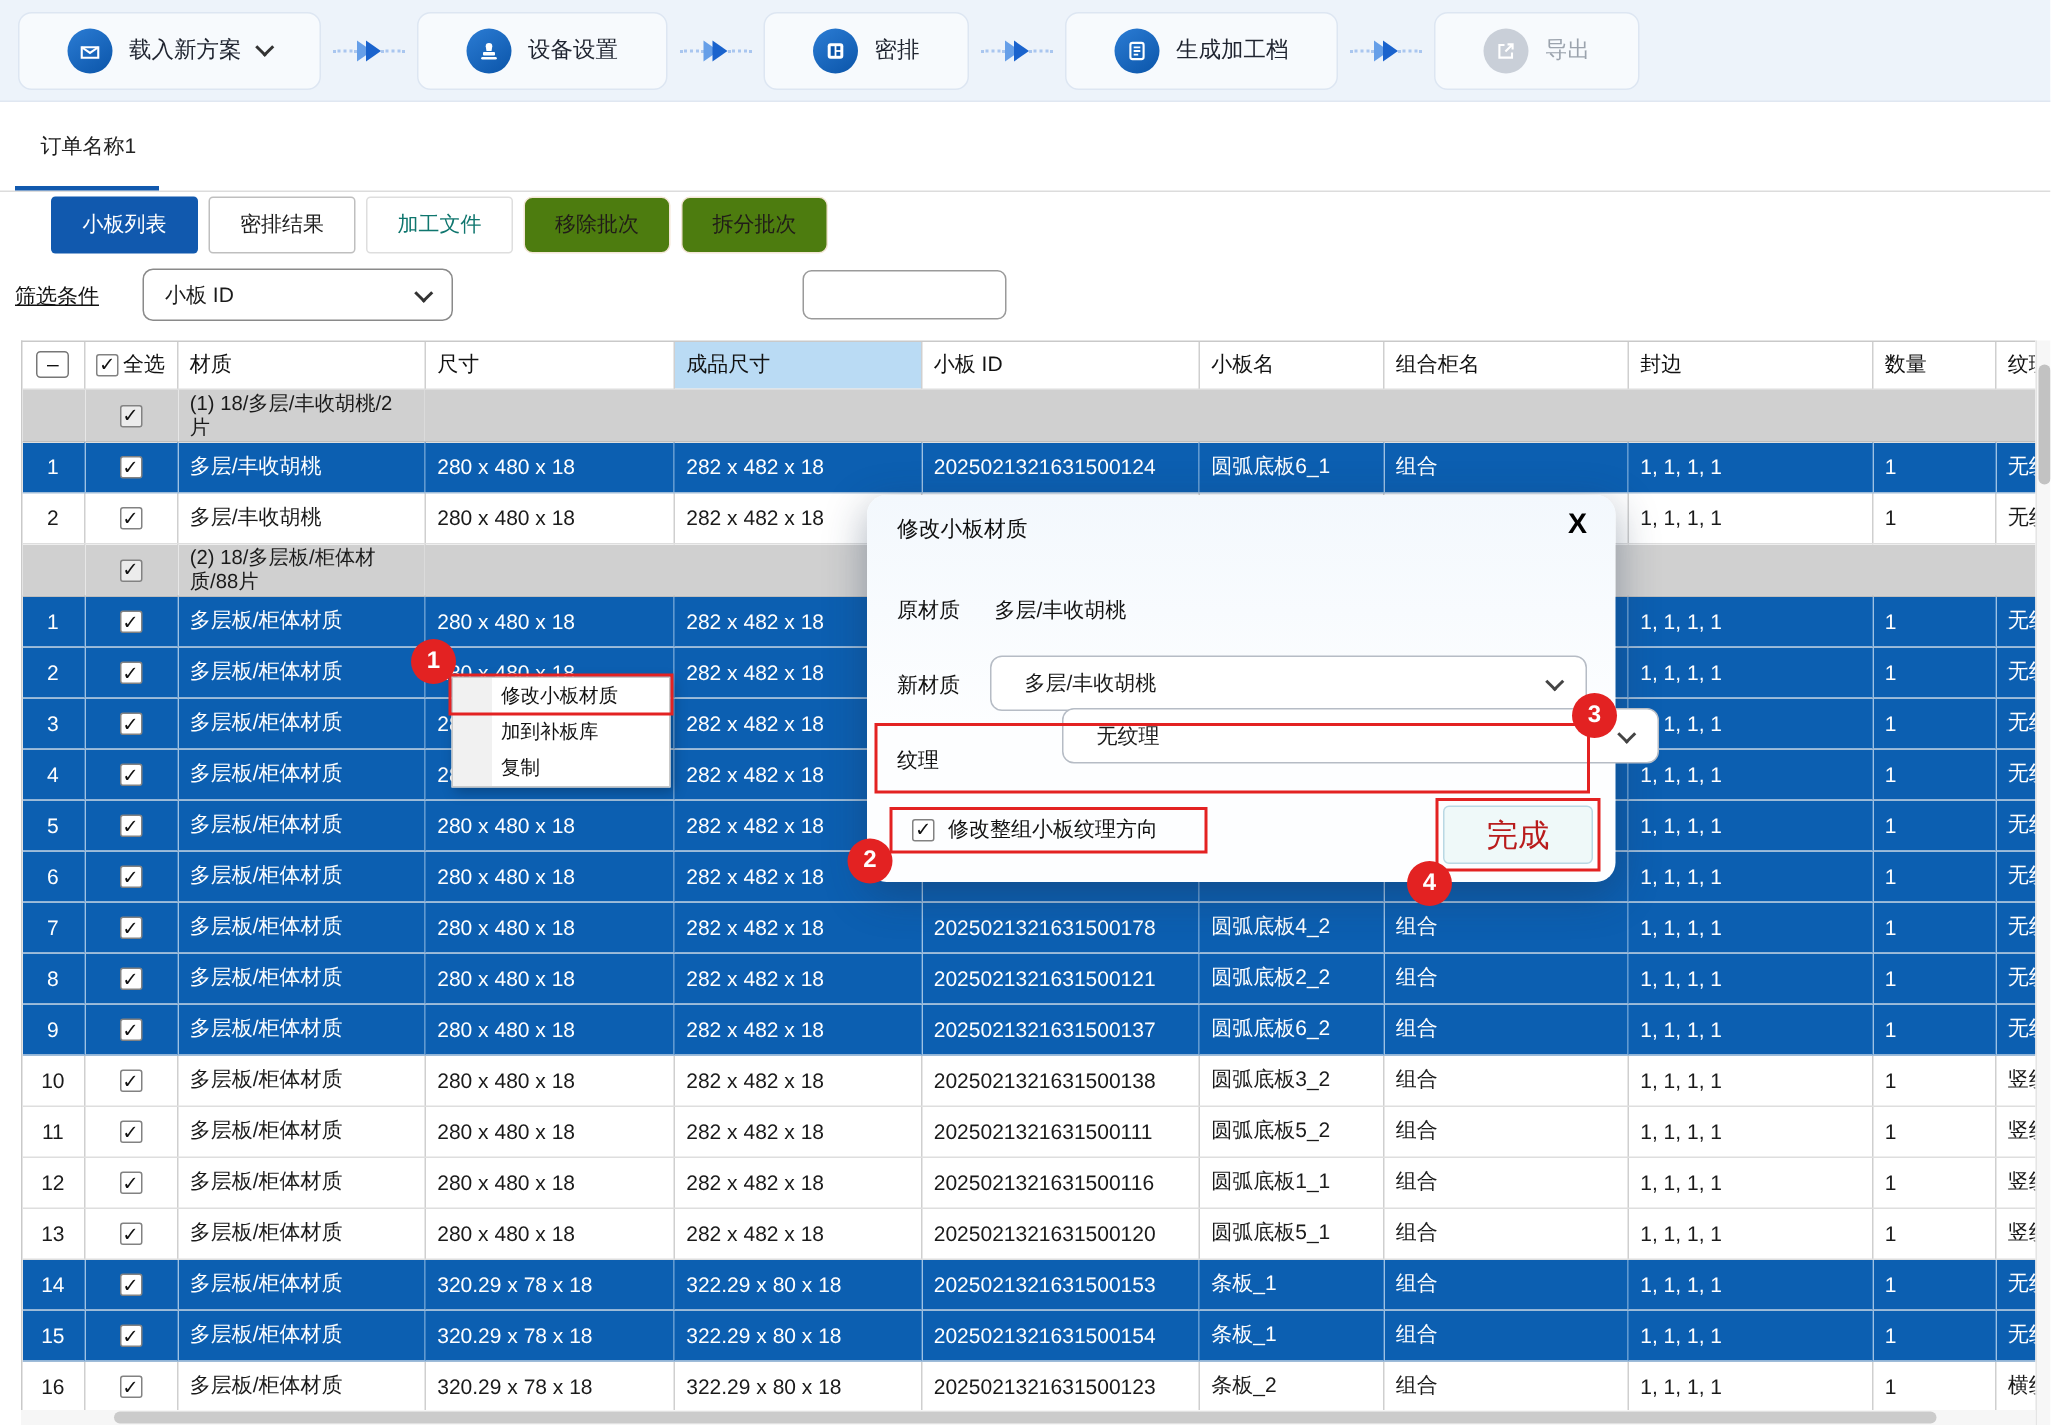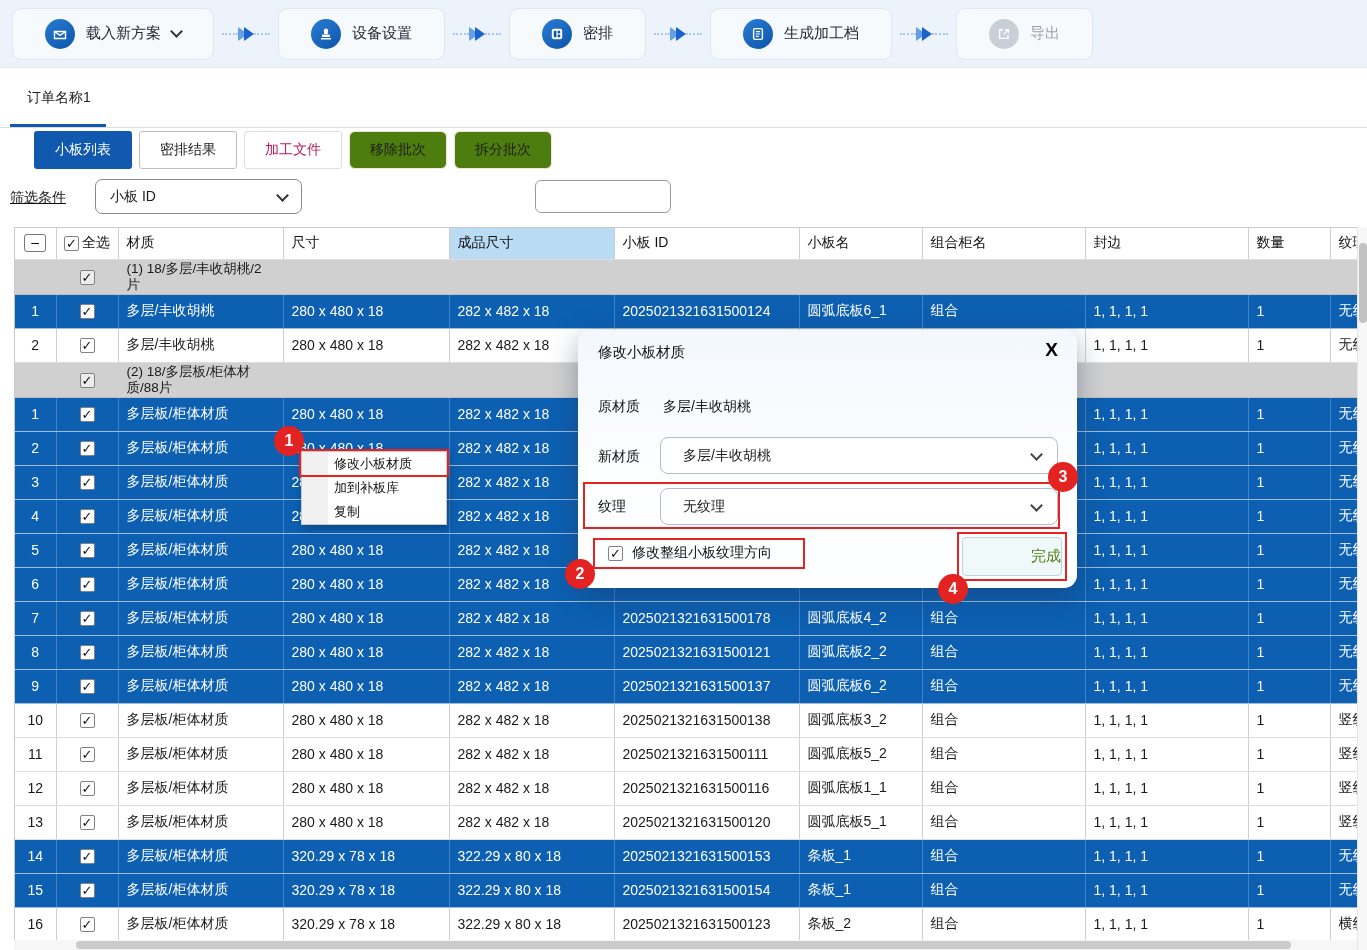--- a/index.html
+++ b/index.html
@@ -30,21 +30,21 @@
   .order-tab { position:absolute; left:10px; top:0; height:59px; padding:0 17px; display:flex; align-items:center;
     font-size:14px; color:#222; cursor:pointer; }
   .order-underline { position:absolute; left:10px; top:56px; width:96px; height:3px; background:#1159ae; }
 
   
   .subtabs { position:absolute; left:10px; top:131px; display:flex; gap:7px;margin-left:24px; }
   .stab { height:38px; min-width:98px; padding:0 20px; display:flex; align-items:center; justify-content:center;
     font-size:14px; border-radius:3px; cursor:pointer; white-space:nowrap; }
   .stab.active { background:#1159ae; color:#fff; }
   .stab.normal { background:#fff; color:#1a1a1a; border:1px solid #bfbfbf; }
-  .stab.muted  { background:#fff; color:#be185d; border:1px solid #dedede; }
+  .stab.muted  { background:#fff; color:#0f766e; border:1px solid #dedede; }
   .stab.warn   { background:#4d7c0f; color:#201c18; border:1px solid #f3e6d6; border-radius:6px; }
 
   
   .filterbar { position:absolute; left:0; top:170px; width:1367px; height:56px; }
   .flabel { position:absolute; left:10px; top:19px; font-size:14px; color:#111;text-decoration:underline; }
   .fselect { position:absolute; left:95px; top:9px; width:207px; height:35px; border:1px solid #8a8a8a;
     border-radius:7px; background:#fff; display:flex; align-items:center; padding:0 14px; font-size:14px; cursor:pointer; }
   .fselect .chev { margin-left:auto; margin-top:-2px; }
   .finput { position:absolute; left:535px; top:10px; width:136px; height:33px; border:1px solid #9a9a9a;
     border-radius:6px; background:#fff; padding:0 8px; font-size:14px; font-family:inherit; }
@@ -91,21 +91,21 @@
   .dlg-title { position:absolute; left:20px; top:13px; font-size:14.5px; color:#101010; }
   .dlg-close { position:absolute; right:19px; top:9px; font-size:19px; font-weight:bold; color:#000; cursor:pointer; }
   .dlg-label { position:absolute; left:20px; font-size:14px; color:#111; }
   .dlg-value { position:absolute; left:85px; font-size:14px; color:#111; }
   .dlg-select { position:absolute; left:82px; width:398px; height:37px; background:#fff; border:1px solid #b6bcc5;
     border-radius:8px; display:flex; align-items:center; padding:0 16px 0 22px; font-size:14px; cursor:pointer; }
   .dlg-select .chev { margin-left:auto; margin-top:-3px; border-color:#444; }
   .dlg-cb-row { position:absolute; left:30px; top:214px; display:flex; align-items:center; gap:9px; }
   .dlg-cb-row .lbl { font-size:14px; color:#111; }
   .done-btn { position:absolute; left:384px; top:207px; width:100px; height:39px; background:#eff9f9;
-    border:1px solid #b9d8e4; border-radius:4px; font-size:15px; color:#4d7c0f; font-family:inherit; cursor:pointer;text-align:right; }
+    border:1px solid #b9d8e4; border-radius:4px; font-size:21px; color:#b91c1c; font-family:inherit; cursor:pointer; }
 
   
   .hl-box { position:absolute; border:2px solid #e32222; z-index:45; pointer-events:none; }
   .step-circle { position:absolute; width:30px; height:30px; border-radius:50%; background:#e32222; color:#fff;
     display:flex; align-items:center; justify-content:center; font-size:16px; font-weight:bold; z-index:50; }
 </style>
 </head>
 <body>
 
 <div class="app">
@@ -522,21 +522,21 @@
     <div class="dlg-label" style="top:68px;">原材质</div>
     <div class="dlg-value" style="top:68px;">多层/丰收胡桃</div>
 
     <div class="dlg-label" style="top:118px;">新材质</div>
     <div class="dlg-select" style="top:107px;">
       <span>多层/丰收胡桃</span>
       <span class="chev"></span>
     </div>
 
     <div class="dlg-label" style="top:168px;">纹理</div>
-    <div class="dlg-select" style="top:158px;">
+    <div class="dlg-select" style="top:142px;margin-left:48px;">
       <span>无纹理</span>
       <span class="chev"></span>
     </div>
 
     <div class="dlg-cb-row">
       <span class="cb checked"></span>
       <span class="lbl">修改整组小板纹理方向</span>
     </div>
 
     <button class="done-btn">完成</button>

